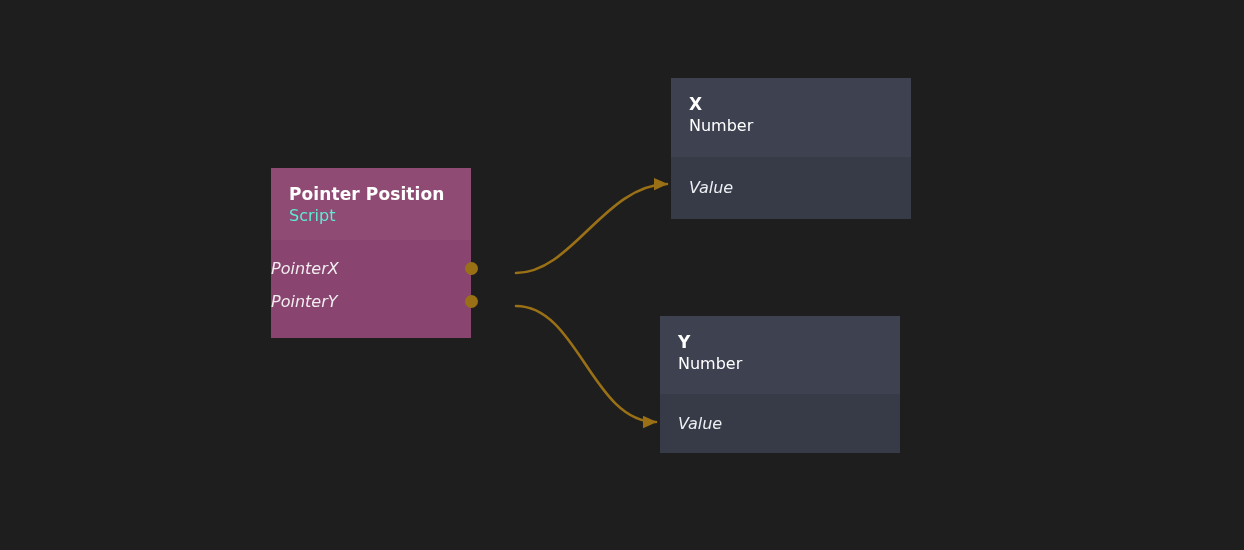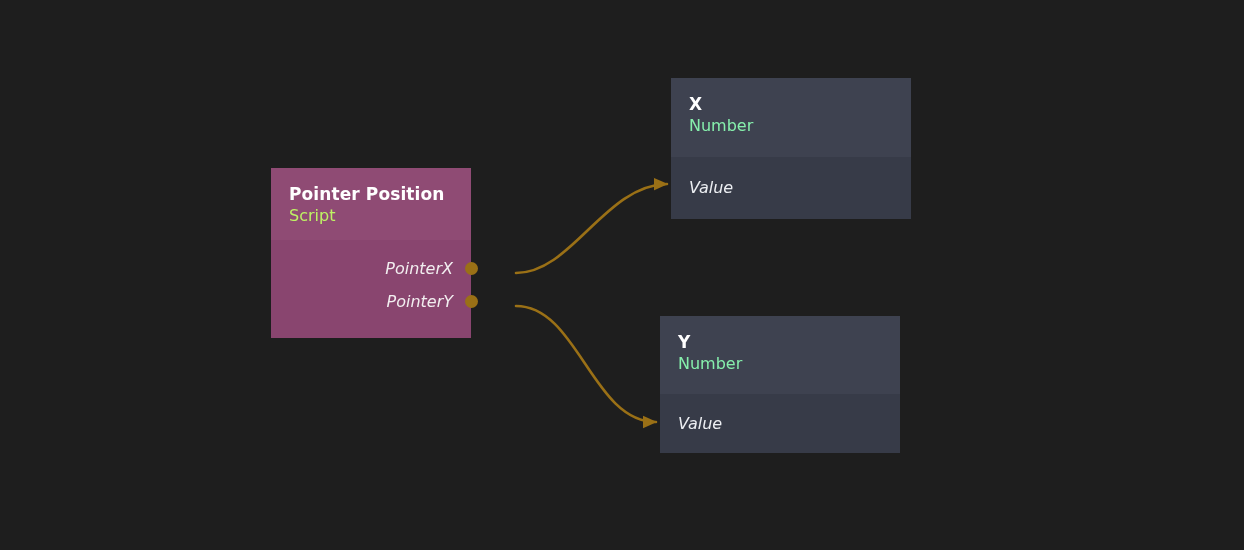--- a/index.html
+++ b/index.html
@@ -64,31 +64,31 @@
   .node-script {
     left: 271px;
     top: 168px;
     width: 200px;
     height: 170px;
   }
   .node-script .node-header {
     background: #8f4b74;
     height: 72px;
   }
-  .node-script .node-subtitle { color: #bef264; }
+  .node-script .node-subtitle { color: #5eead4; }
   .node-script .node-body {
     background: #89456f;
     height: 98px;
     padding-top: 12px;
   }
 
   .port-row {
     display: flex;
     align-items: center;
-    justify-content: flex-end;
+    justify-content: flex-start;
     height: 33px;
     position: relative;
     padding-right: 18px;
   }
   .port-label {
     font-size: 16px;
     color: #f2eef0;
     line-height: 1;
     white-space: nowrap;
   }
@@ -98,21 +98,21 @@
     width: 13px;
     height: 13px;
     border-radius: 50%;
     background: #9a7016;
   }
 
   
   .node-value .node-header {
     background: #3e4250;
   }
-  .node-value .node-subtitle { color: #86efac; }
+  .node-value .node-subtitle { color: #ffffff; }
   .node-value .node-body {
     background: #373b48;
   }
   .node-value .in-row {
     display: flex;
     align-items: center;
     height: 100%;
     padding-left: 18px;
   }
   .in-label {

